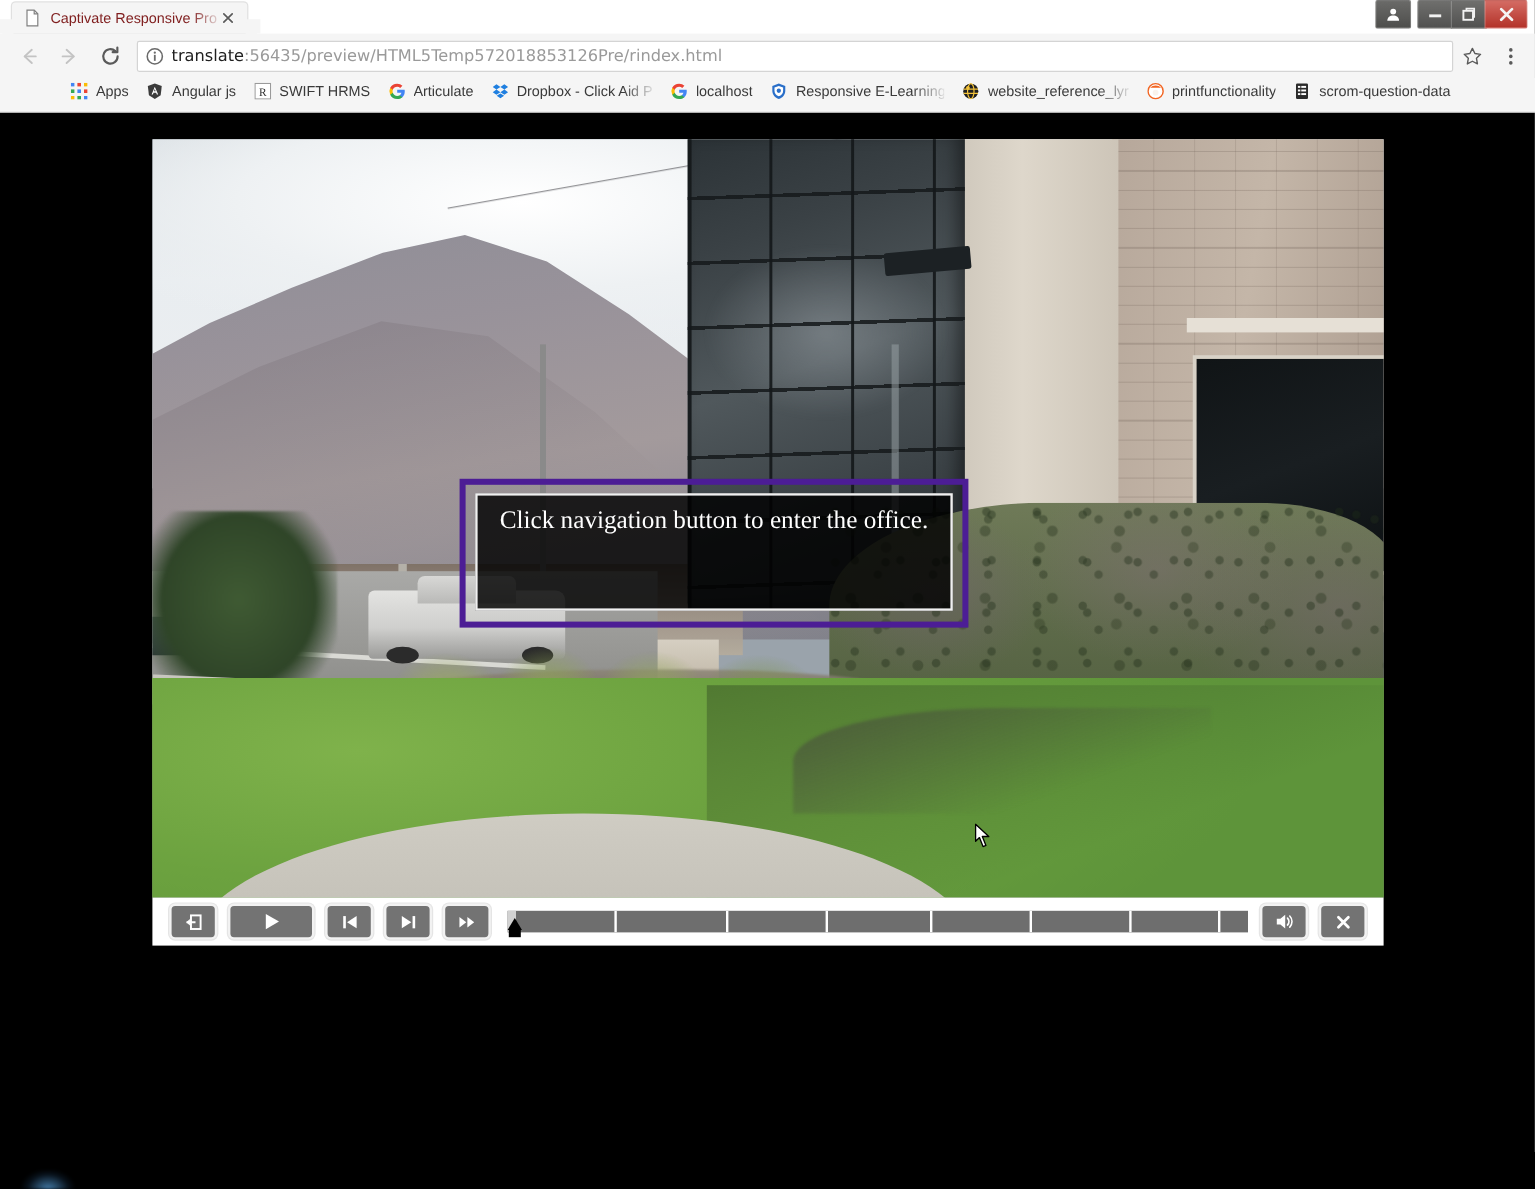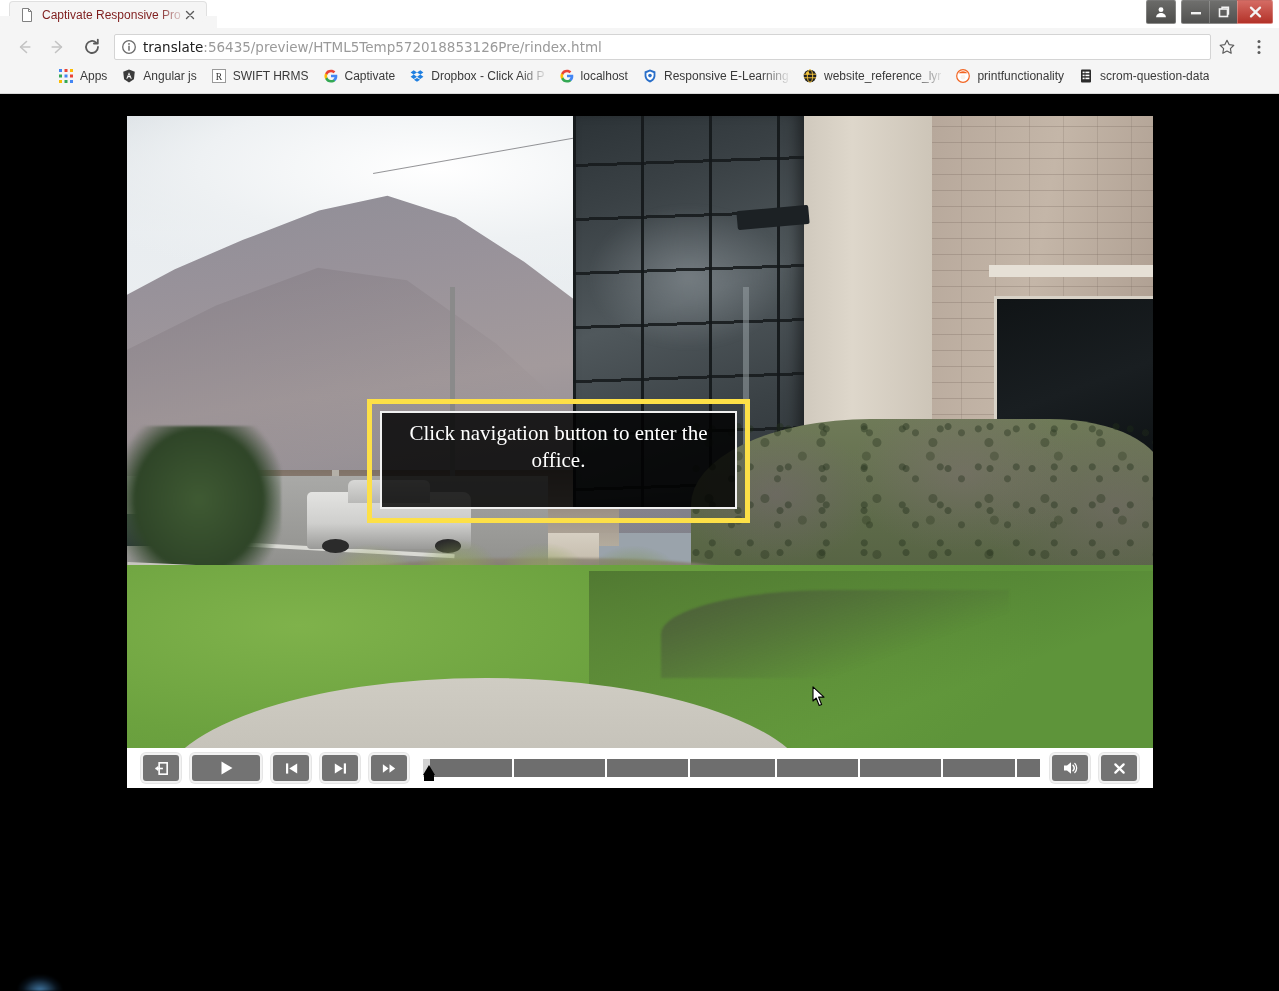--- a/index.html
+++ b/index.html
@@ -477,23 +477,23 @@
     position: absolute; left: 52%; top: 75%;
     width: 34%; height: 14%;
     background: linear-gradient(160deg, rgba(70,70,62,0.65), rgba(70,70,62,0) 70%);
     border-radius: 50% 0 0 0;
     filter: blur(1.2px);
   }
 
   
   .caption-outer {
     position: absolute;
-    left: 240px; top: 283px;
-    width: 383px; height: 124px;
-    border: 5px solid #fde047;
+    left: 256px; top: 283px;
+    width: 424px; height: 124px;
+    border: 5px solid #4c1d95;
     box-sizing: border-box;
     background: rgba(0,0,0,0.02);
   }
   .caption-inner {
     position: absolute;
     left: 8px; top: 7px;
     right: 8px; bottom: 9px;
     border: 2px solid #f0f0f0;
     background: rgba(0,0,0,0.82);
     box-sizing: border-box;
@@ -747,21 +747,21 @@
 
     <div class="bm">
       <span class="bm-ico">
         <svg width="14" height="14" viewBox="0 0 14 14">
           <path d="M13.3 7.15c0-.46-.04-.9-.12-1.32H7v2.5h3.53c-.15.82-.61 1.51-1.3 1.97v1.64h2.1c1.23-1.13 1.97-2.8 1.97-4.79z" fill="#4285f4"></path>
           <path d="M7 13.6c1.76 0 3.23-.58 4.31-1.57l-2.1-1.63c-.58.39-1.33.62-2.21.62-1.7 0-3.14-1.15-3.66-2.69H1.17v1.69A6.5 6.5 0 0 0 7 13.6z" fill="#34a853"></path>
           <path d="M3.34 8.33a3.9 3.9 0 0 1 0-2.49V4.15H1.17a6.5 6.5 0 0 0 0 5.87z" fill="#fbbc05"></path>
           <path d="M7 3.28c.96 0 1.82.33 2.5.98l1.86-1.86C10.22 1.32 8.76.7 7 .7a6.5 6.5 0 0 0-5.83 3.45l2.17 1.69C3.86 4.3 5.3 3.28 7 3.28z" fill="#ea4335"></path>
         </svg>
       </span>
-      <span class="bm-label">Captivate</span>
+      <span class="bm-label">Articulate</span>
     </div>
 
     <div class="bm">
       <span class="bm-ico">
         <svg width="14" height="14" viewBox="0 0 14 14">
           <path d="M3.7 1.2L0.6 3.4l3.1 2.2 3.3-2.2zM10.3 1.2L7 3.4l3.3 2.2 3.1-2.2zM0.6 7.8l3.1 2.2L7 7.8 3.7 5.6zM10.3 5.6L7 7.8l3.3 2.2 3.1-2.2zM3.9 10.8l3.1 2 3.1-2-3.1-1.9z" fill="#1f7fe0"></path>
         </svg>
       </span>
       <span class="bm-label fade">Dropbox - Click Aid P</span>
     </div>

